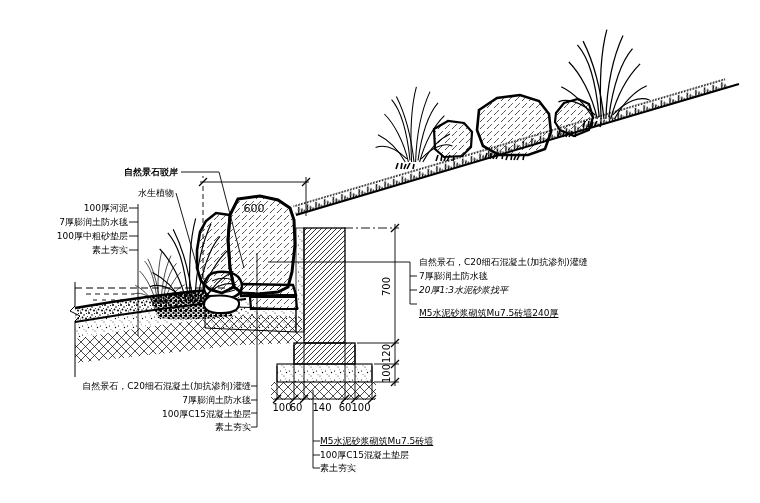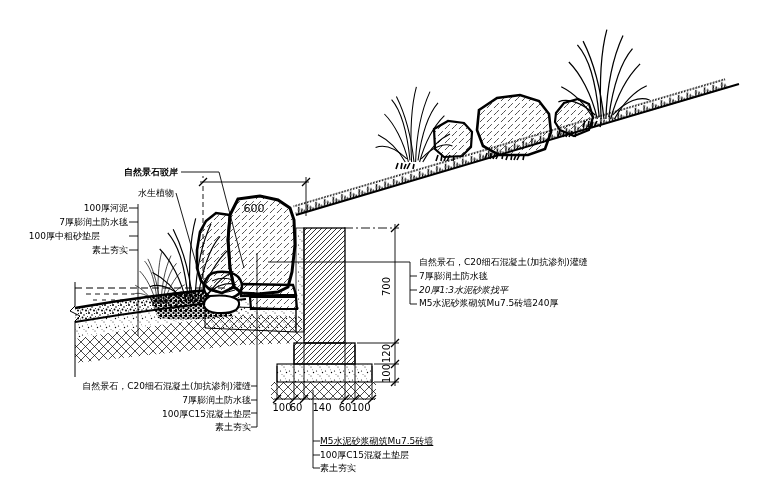--- a/index.html
+++ b/index.html
@@ -177,27 +177,27 @@
       <path d="M257,253 V427 M251,386 H257 M251,400 H257 M251,413 H257 M251,427 H257"></path>
       <path d="M313,390 V468 M313,441 H320 M313,455 H320 M313,468 H320"></path>
     </g>
   </svg>
 
   <div class="lbl r" style="right:582px;top:167px;font-weight:bold;">自然景石驳岸</div>
   <div class="lbl r" style="right:586px;top:188px;">水生植物</div>
 
   <div class="lbl r" style="right:632px;top:203px;">100厚河泥</div>
   <div class="lbl r" style="right:632px;top:217px;">7厚膨润土防水毯</div>
-  <div class="lbl r" style="right:660px;top:231px;">100厚中粗砂垫层</div>
+  <div class="lbl r" style="right:632px;top:231px;">100厚中粗砂垫层</div>
   <div class="lbl r" style="right:632px;top:245px;">素土夯实</div>
 
   <div class="lbl" style="left:419px;top:257px;">自然景石，C20细石混凝土(加抗渗剂)灌缝</div>
   <div class="lbl" style="left:419px;top:271px;">7厚膨润土防水毯</div>
   <div class="lbl" style="left:419px;top:285px;font-style:italic;">20厚1:3水泥砂浆找平</div>
-  <div class="lbl" style="left:419px;top:298px;">M5水泥砂浆砌筑Mu7.5砖墙240厚</div>
+  <div class="lbl" style="left:419px;top:308px;text-decoration:underline;">M5水泥砂浆砌筑Mu7.5砖墙240厚</div>
 
   <div class="lbl r" style="right:509px;top:381px;">自然景石，C20细石混凝土(加抗渗剂)灌缝</div>
   <div class="lbl r" style="right:509px;top:395px;">7厚膨润土防水毯</div>
   <div class="lbl r" style="right:509px;top:409px;">100厚C15混凝土垫层</div>
   <div class="lbl r" style="right:509px;top:422px;">素土夯实</div>
 
   <div class="lbl" style="left:320px;top:436px;text-decoration:underline;">M5水泥砂浆砌筑Mu7.5砖墙</div>
   <div class="lbl" style="left:320px;top:450px;">100厚C15混凝土垫层</div>
   <div class="lbl" style="left:320px;top:463px;">素土夯实</div>
 

